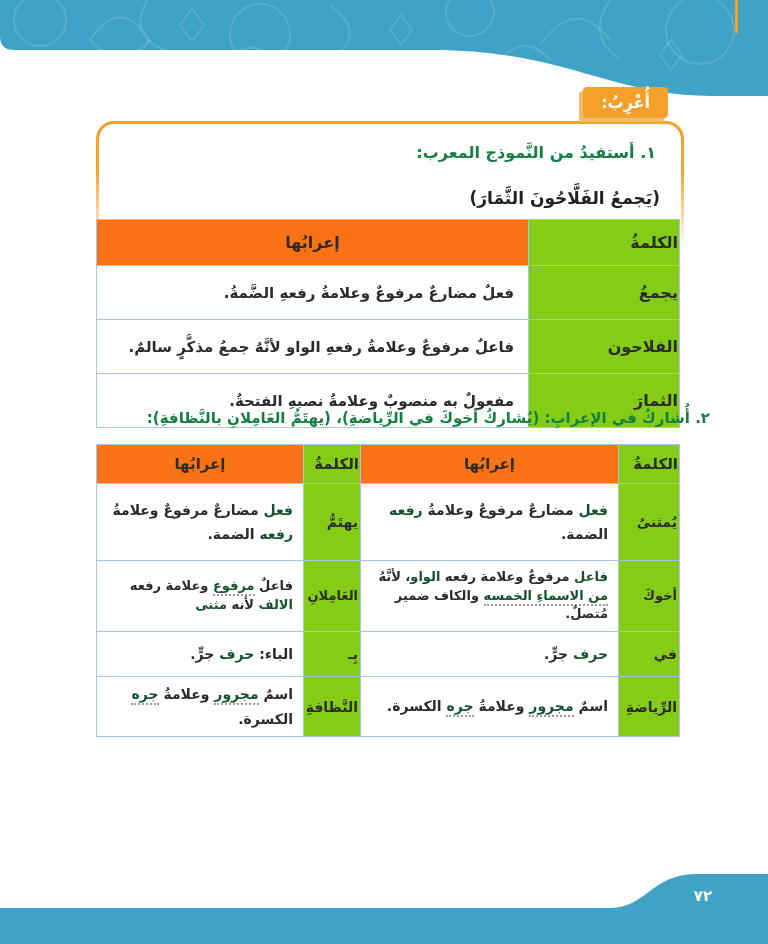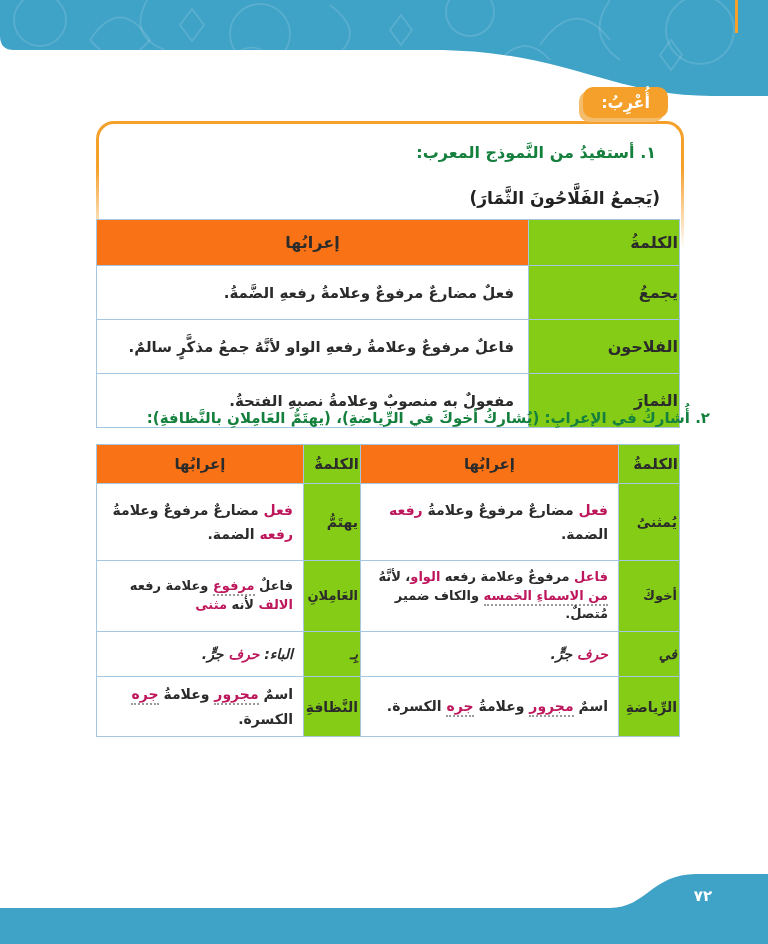--- a/index.html
+++ b/index.html
@@ -13,21 +13,21 @@
   .abs{position:absolute;}
   
   #top-band{top:0;left:0;width:768px;height:96px;}
   #bottom-band{bottom:0;left:0;width:768px;height:76px;}
   #orange-tick{top:0;right:30px;width:3px;height:33px;background:#f5a02b;}
   
   .badge{
     top:87px;right:100px;
     background:#f5a02b;color:#ffffff;
     font-size:16px;font-weight:bold;
-    padding:6px 18px;border-radius:10px;
+    padding:6px 18px;border-radius:4px;
     box-shadow:-4px 4px 0 #f4bd6e;
     z-index:5;
   }
   
   #orange-frame{
     left:96px;top:121px;width:582px;height:150px;
     border:3px solid #f5a02b;border-bottom:none;
     border-radius:18px 18px 0 0;
     z-index:0;
   }
@@ -54,23 +54,23 @@
   #table1 th{height:43px;}
   #table1 td{height:45px;font-size:15px;}
   #table1 td.parse{text-align:right;padding:4px 14px;}
   #table1 td.word{font-size:16px;}
   #table2 th{height:36px;font-size:15px;}
   #table2 td{font-size:14px;}
   #table2 td.parse{text-align:right;padding:5px 10px;line-height:1.75;}
   #table2 td.word{font-size:14px;padding:2px;}
   #table2 tr.r1 td{height:66px;}
   #table2 tr.r2 td{height:60px;line-height:1.45;font-size:13px;}
-  #table2 tr.r3 td{height:34px;font-style:italic;}
+  #table2 tr.r3 td{height:34px;}
   #table2 tr.r4 td{height:36px;}
-  .ink{color:#be185d;}
+  .ink{color:#14532d;}
   .blank{border-bottom:2px dotted #9a9a9a;padding-bottom:1px;}
 </style>
 </head>
 <body>
 
 <svg id="top-band" class="abs" width="768" height="96" viewBox="0 0 768 96">
   <defs>
     <clipPath id="bandclip">
         <path d="M0,0 H768 V96 H712 C610,96 565,50 432,50 H14 Q0,50 0,36 Z"></path>
       </clipPath>

